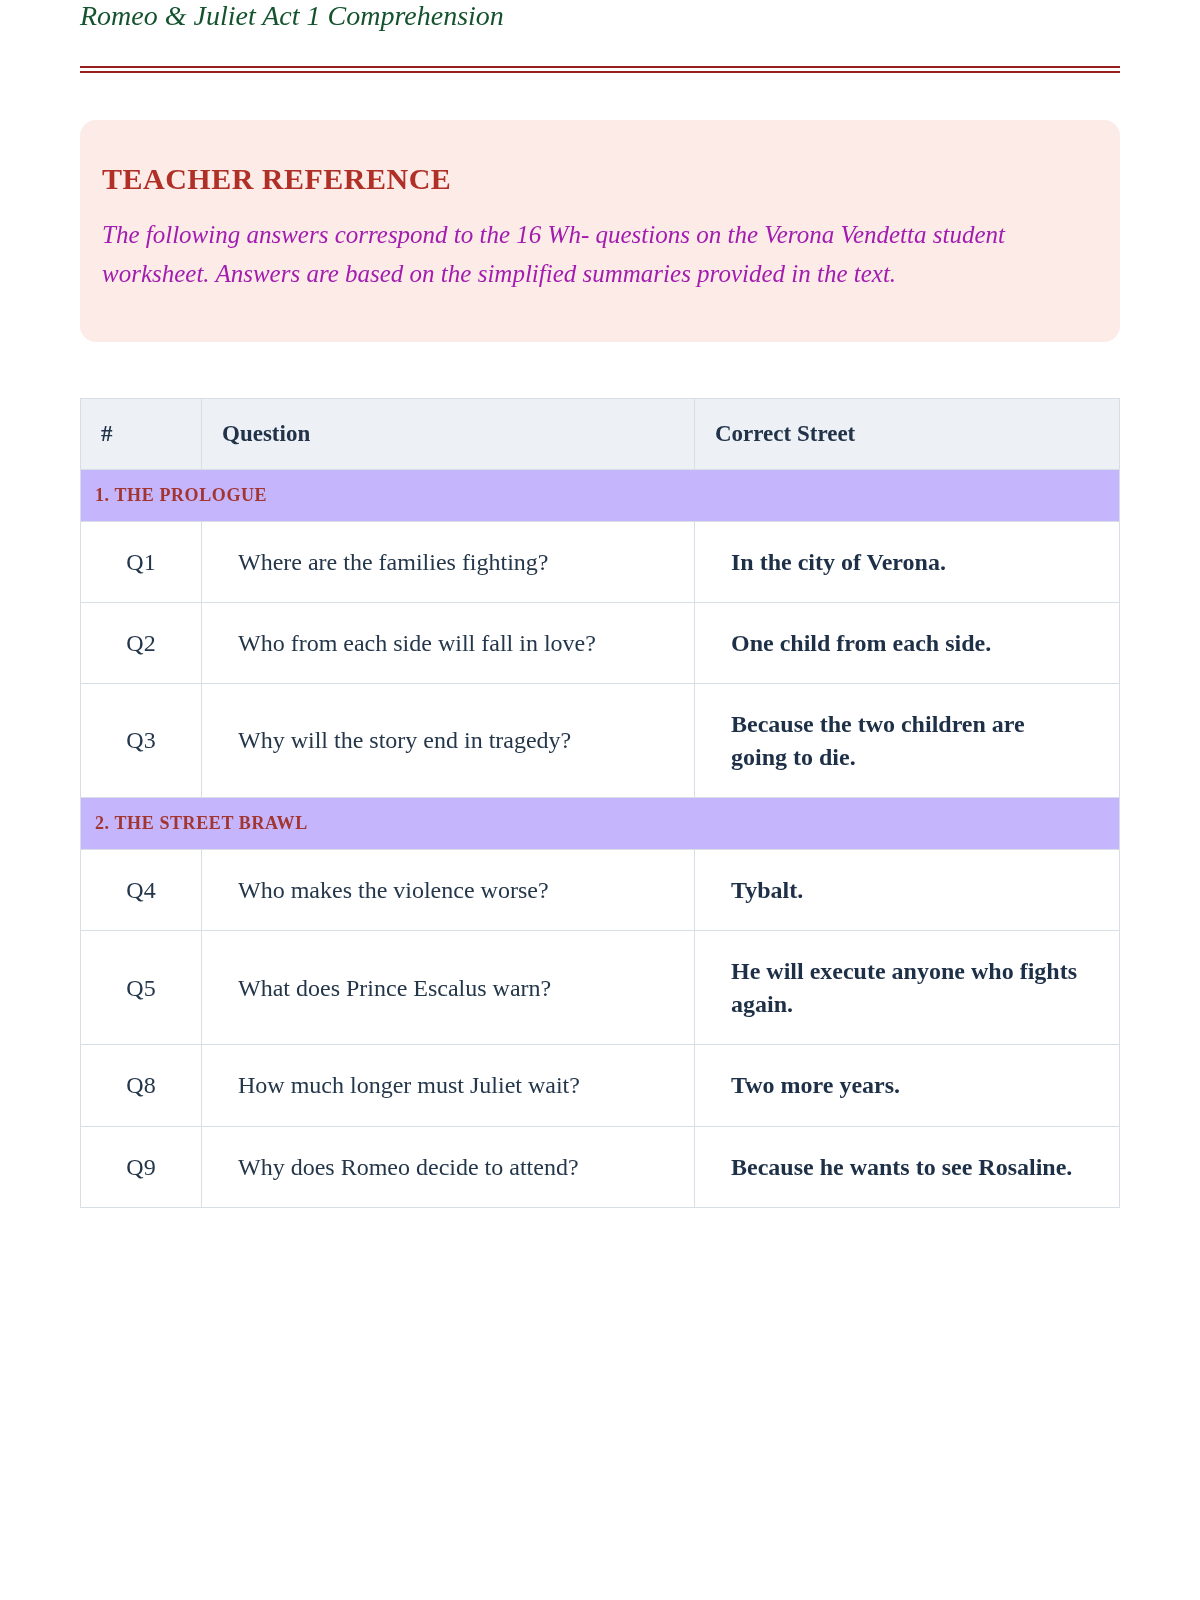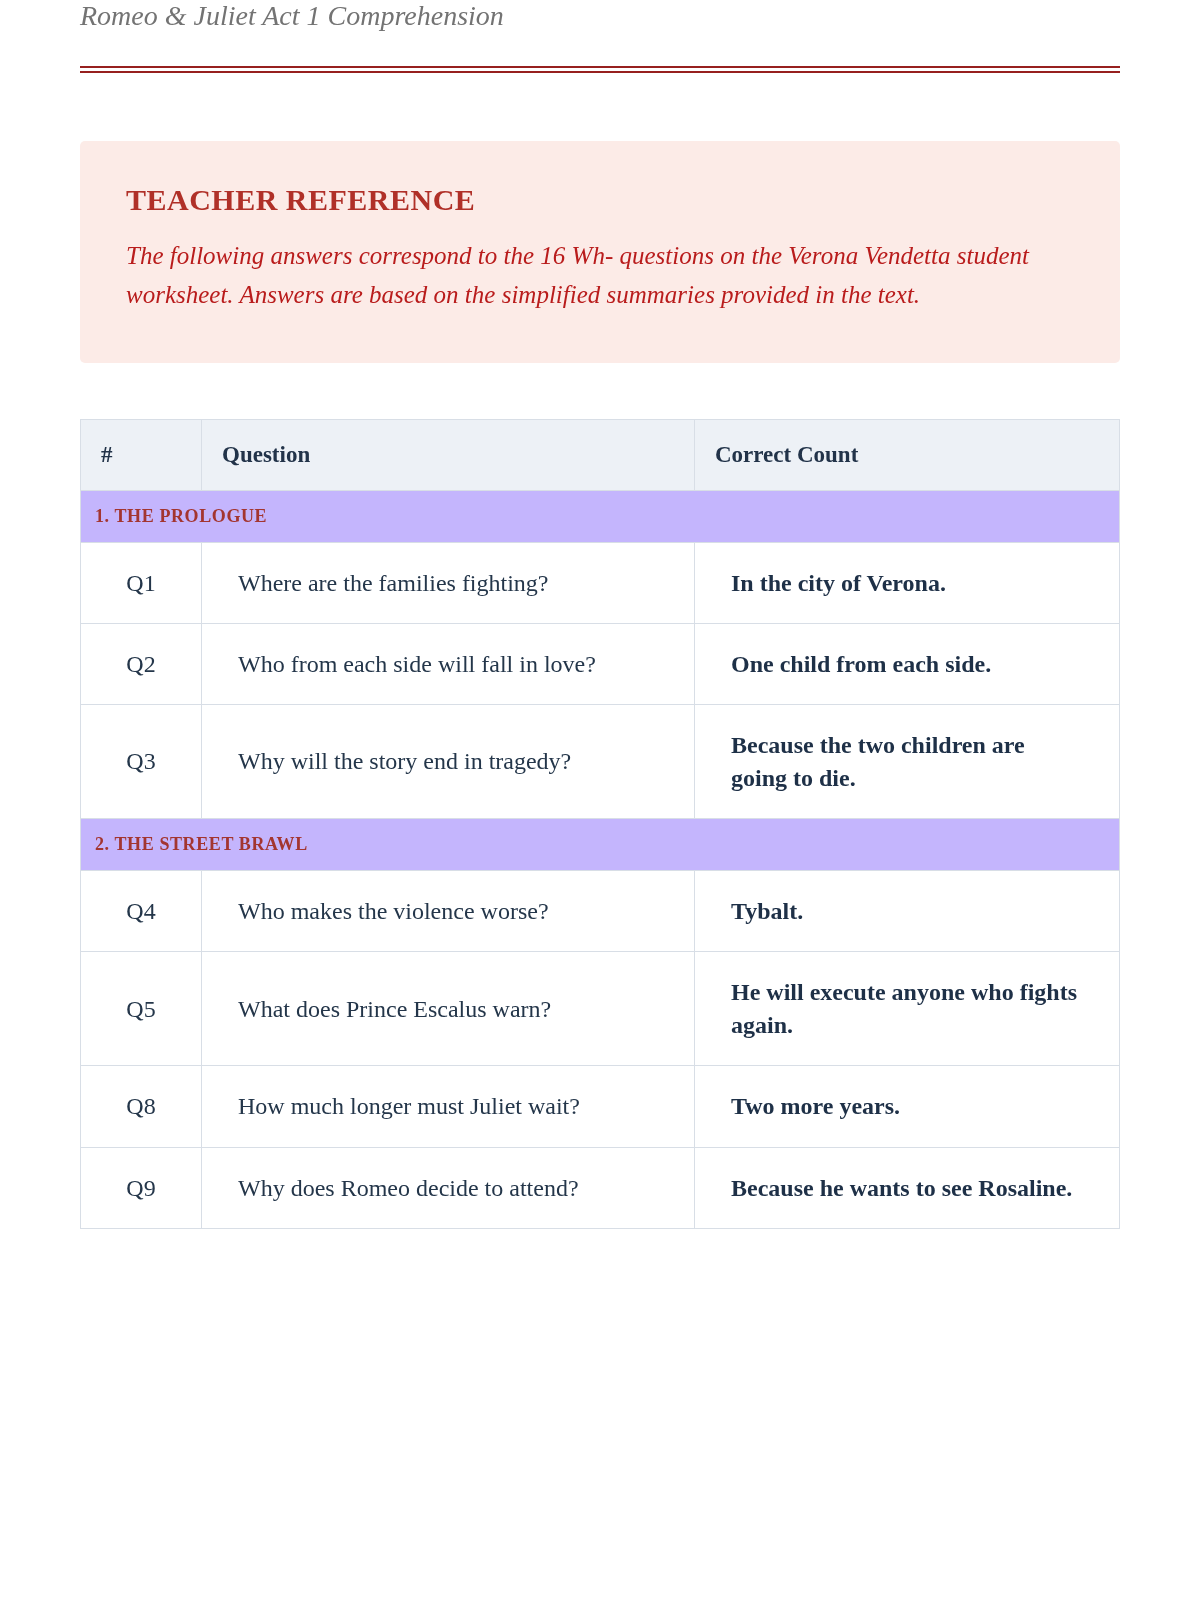--- a/index.html
+++ b/index.html
@@ -24,48 +24,48 @@
     font-size: 47px;
     font-weight: bold;
     letter-spacing: -0.5px;
     color: #97201f;
     line-height: 1.05;
   }
   .doc-subtitle {
     margin: 0 0 34px 0;
     font-size: 28px;
     font-style: italic;
-    color: #737373;
+    color: #14532d;
   }
   .double-rule {
     border: none;
     border-top: 7px double #97201f;
     margin: 0 0 0 0;
   }
 
   
   .ref-box {
-    margin-top: 68px;
+    margin-top: 47px;
     background: #fcebe7;
-    border-radius: 5px;
-    padding: 42px 46px 48px 46px;
+    border-radius: 16px;
+    padding: 42px 46px 48px 22px;
   }
   .ref-heading {
     margin: 0;
     font-size: 30px;
     font-weight: bold;
     letter-spacing: 0.5px;
     color: #b03028;
   }
   .ref-body {
     margin: 20px 0 0 0;
     font-size: 25px;
     font-style: italic;
     line-height: 1.55;
-    color: #b91c1c;
+    color: #a21caf;
     max-width: 930px;
   }
 
   
   table.answers {
     margin-top: 56px;
     width: 100%;
     border-collapse: collapse;
   }
   table.answers th,
@@ -133,21 +133,21 @@
   <div class="ref-box">
     <h2 class="ref-heading">TEACHER REFERENCE</h2>
     <p class="ref-body">The following answers correspond to the 16 Wh- questions on the Verona Vendetta student worksheet. Answers are based on the simplified summaries provided in the text.</p>
   </div>
 
   <table class="answers">
     <thead>
       <tr>
         <th class="th-num">#</th>
         <th class="th-question">Question</th>
-        <th class="th-answer">Correct Count</th>
+        <th class="th-answer">Correct Street</th>
       </tr>
     </thead>
     <tbody>
 
       <tr class="section-row">
         <td colspan="3">1. The Prologue</td>
       </tr>
       <tr class="qrow">
         <td class="num">Q1</td>
         <td class="q">Where are the families fighting?</td>

